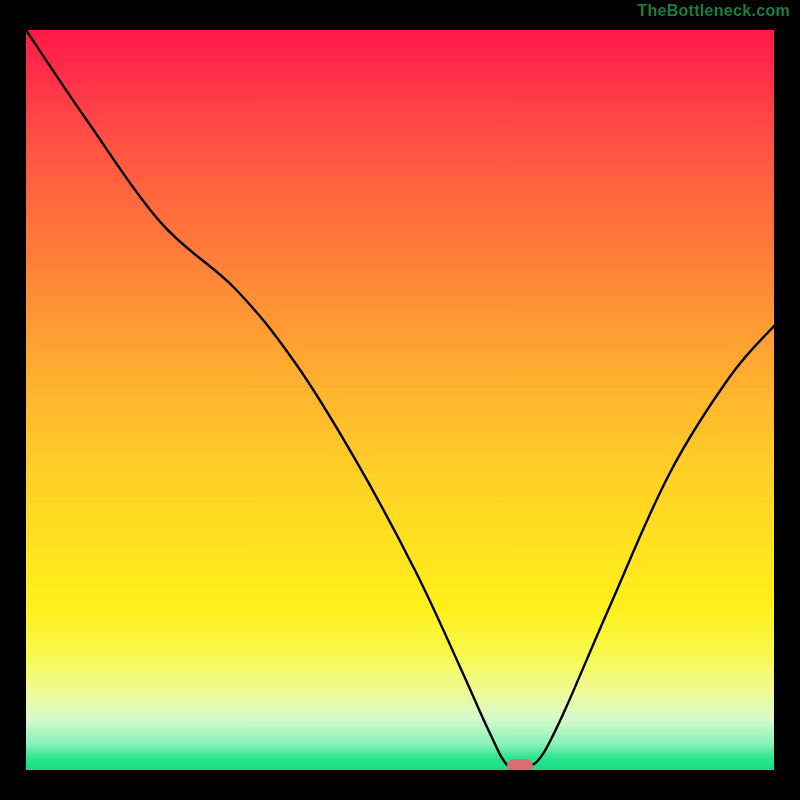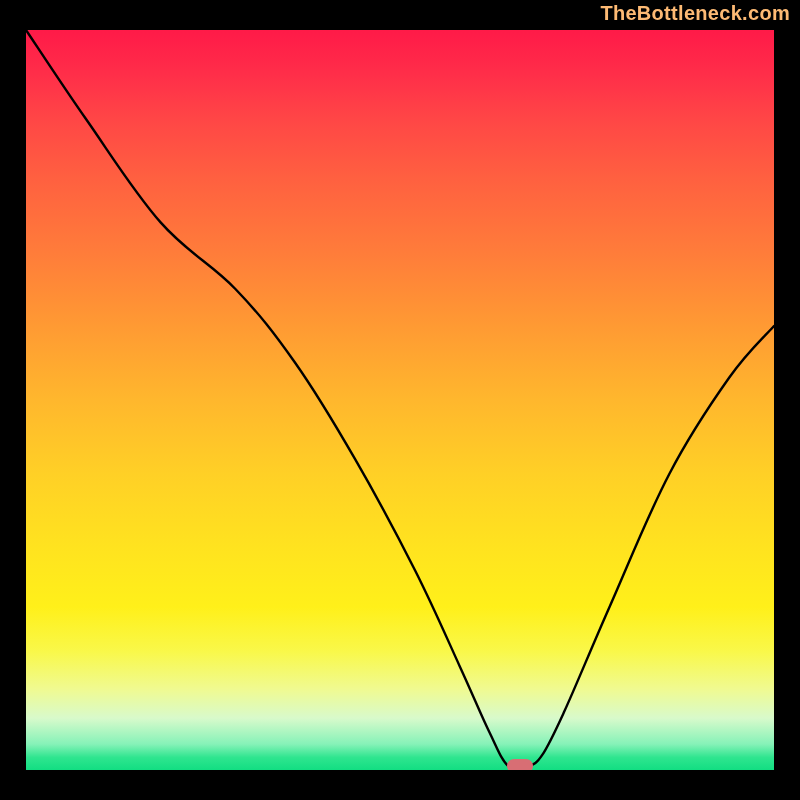--- a/index.html
+++ b/index.html
@@ -11,23 +11,23 @@
     width: 800px;
     height: 800px;
     position: relative;
     background: #000;
   }
   .watermark {
     position: absolute;
     top: 2px;
     right: 10px;
     font-family: Arial, Helvetica, sans-serif;
-    font-size: 20px;
+    font-size: 16px;
     font-weight: bold;
-    color: #fdba74;
+    color: #15803d;
     z-index: 10;
     letter-spacing: 0.3px;
   }
   .plot-area {
     position: absolute;
     left: 26px;
     top: 30px;
     width: 748px;
     height: 740px;
     overflow: hidden;

